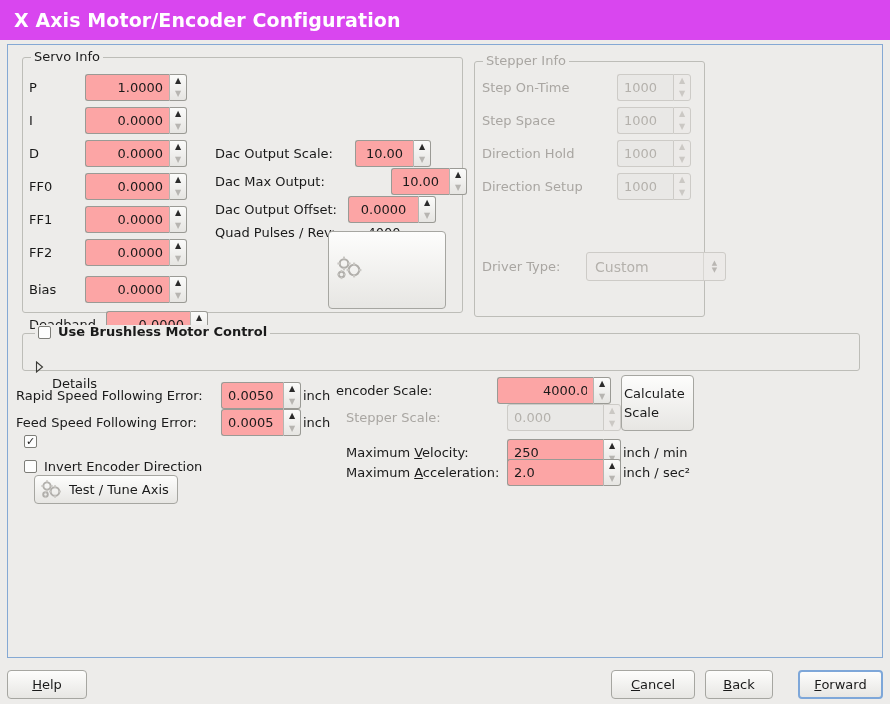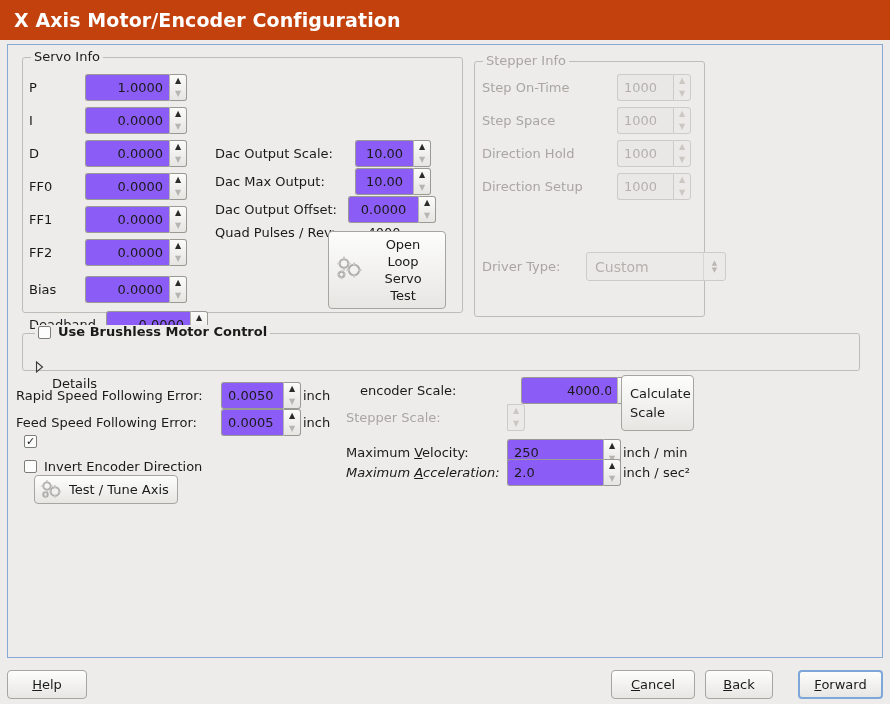--- a/index.html
+++ b/index.html
@@ -10,21 +10,21 @@
     font-family: "DejaVu Sans", "Liberation Sans", sans-serif;
     font-size: 13px;
     color: #1a1a1a;
     overflow: hidden;
   }
   .window { position: relative; width: 890px; height: 704px; }
 
   
   .titlebar {
     position: absolute; left: 0; top: 0; width: 890px; height: 40px;
-    background: #c2410c;
+    background: #d946ef;
     display: flex; align-items: center;
   }
   .titlebar .title {
     color: #ffffff; font-size: 19px; font-weight: bold;
     padding-left: 14px; letter-spacing: .1px;
   }
 
   
   .content {
     position: absolute; left: 7px; top: 44px; width: 876px; height: 614px;
@@ -48,21 +48,21 @@
   
   .row { position: absolute; display: flex; align-items: center; }
   .lbl { white-space: nowrap; }
   .lbl.dim { color: #a9a6a2; }
 
   
   .spin { display: flex; align-items: stretch; height: 27px; }
   .spin > input {
     height: 27px; border: 1px solid #9a9a95; border-right: none;
     border-radius: 3px 0 0 3px;
-    background: #8b5cf6; font-family: inherit; font-size: 13px;
+    background: #fca5a5; font-family: inherit; font-size: 13px;
     color: #1a1a1a; padding: 0 6px; outline: none;
   }
   .spin > input.right { text-align: right; }
   .spin > input.center { text-align: center; }
   .spin > input:disabled { background: #e9e8e6; color: #b4b1ac; border-color: #cdcbc7; }
   .spin .btns {
     width: 18px; height: 27px;
     border: 1px solid #9a9a95; border-left: 1px solid #b6b6b1;
     border-radius: 0 3px 3px 0;
     background: linear-gradient(#fbfbfa, #e6e5e2);
@@ -228,21 +228,21 @@
       <span class="lbl" style="width:140px;">Dac Output Scale:</span>
       <span class="spin">
         <input class="center" style="width: 58px;" value="10.00">
         <span class="btns">
           <span class="ar up">▲</span>
           <span class="ar dn">▼</span>
         </span>
       </span>
     </div>
 
-    <div class="row" style="left:207px; top:123px;">
+    <div class="row" style="left:207px; top:123px;gap:36px;">
       <span class="lbl" style="width:140px;">Dac Max Output:</span>
       <span class="spin">
         <input class="center" style="width: 58px;" value="10.00">
         <span class="btns">
           <span class="ar up">▲</span>
           <span class="ar dn">▼</span>
         </span>
       </span>
     </div>
 
@@ -279,26 +279,20 @@
               <rect x="18" y="19.4" width="2.2" height="3"></rect>
             <rect x="11.6" y="14" width="3" height="2.2"></rect>
               <rect x="23.4" y="14" width="3" height="2.2"></rect>
             <rect x="5.6" y="14.9" width="1.8" height="2.2"></rect>
               <rect x="5.6" y="21.9" width="1.8" height="2.2"></rect>
             <rect x="2.2" y="18.6" width="2.2" height="1.8"></rect>
               <rect x="8.6" y="18.6" width="2.2" height="1.8"></rect>
           </g>
         </svg>
       </span>
-      <span style="flex:1; text-align:center; line-height:17px; padding-right:4px;">
-        <span style="display:block;">Open</span>
-        <span style="display:block;">Loop</span>
-        <span style="display:block;">Servo</span>
-        <span style="display:block;">Test</span>
-      </span>
     </div>
 
     <div class="frame" style="left:466px; top:16px; width:231px; height:256px;">
       <span class="legend dim">Stepper Info</span>
     </div>
 
     <div class="row" style="left:474px; top:29px;align-items:center;">
       <span class="lbl dim" style="width:135px;">Step On-Time</span>
       <span class="spin">
         <input class="left" style="width: 56px;" disabled="" value="1000">
@@ -419,60 +413,61 @@
             <rect x="9" y="11.6" width="2.6" height="1.9"></rect>
               <rect x="18.4" y="11.6" width="2.6" height="1.9"></rect>
             <rect x="4.7" y="11.9" width="1.5" height="1.8"></rect>
               <rect x="4.7" y="17.3" width="1.5" height="1.8"></rect>
           </g>
         </svg>
       </span>
       <span style="margin-left:5px;">Test / Tune Axis</span>
     </div>
 
-    <div class="row" style="left:352px; top:332px;justify-content:center;">
+    <div class="row" style="left:328px; top:332px;justify-content:center;">
       <span class="lbl" style="width:161px;">encoder Scale:</span>
       <span class="spin">
         <input class="left" style="width: 96px; padding-left: 45px;" value="4000.000">
         <span class="btns">
           <span class="ar up">▲</span>
           <span class="ar dn">▼</span>
         </span>
       </span>
     </div>
 
     <div class="row" style="left:338px; top:359px;">
       <span class="lbl dim" style="width:161px;">Stepper Scale:</span>
       <span class="spin">
+        <input class="left" style="width: 96px;" disabled="" value="0.000">
         <span class="btns dim">
           <span class="ar up">▲</span>
           <span class="ar dn">▼</span>
         </span>
       </span>
     </div>
 
-    <div class="btn" style="position:absolute; left:613px; top:330px; width:73px; height:56px; flex-direction:column; align-items:flex-start; justify-content:center; padding-left:8px; line-height:19px;">
+    <div class="btn" style="position:absolute; left:613px; top:330px; width:73px; height:56px; flex-direction:column; align-items:flex-start; justify-content:center; padding-left:2px; line-height:19px;">
       <span>Calculate</span>
       <span>Scale</span>
     </div>
 
     <div class="row" style="left:338px; top:394px;">
       <span class="lbl" style="width:161px;"><span>Maximum </span><u>V</u><span>elocity:</span></span>
       <span class="spin">
         <input class="left" style="width: 96px;" value="250">
         <span class="btns">
           <span class="ar up">▲</span>
           <span class="ar dn">▼</span>
         </span>
       </span>
       <span class="units">inch / min</span>
     </div>
 
     <div class="row" style="left:338px; top:414px;">
-      <span class="lbl" style="width:161px;font-style:italic;"><span>Maximum </span><u>A</u><span>cceleration:</span></span>
+      <span class="lbl" style="width:161px;"><span>Maximum </span><u>A</u><span>cceleration:</span></span>
       <span class="spin">
         <input class="left" style="width: 96px;" value="2.0">
         <span class="btns">
           <span class="ar up">▲</span>
           <span class="ar dn">▼</span>
         </span>
       </span>
       <span class="units">inch / sec²</span>
     </div>
 

